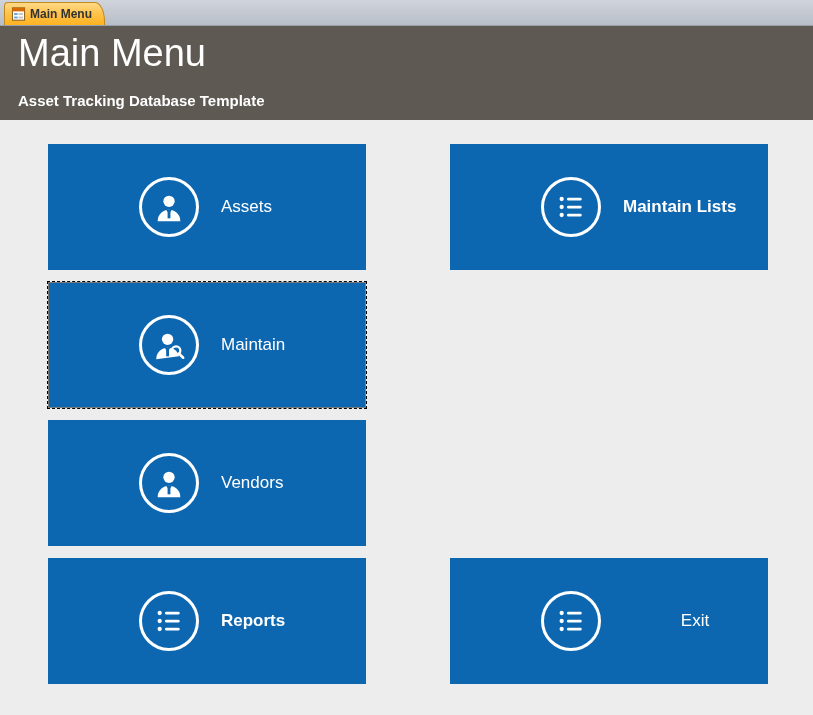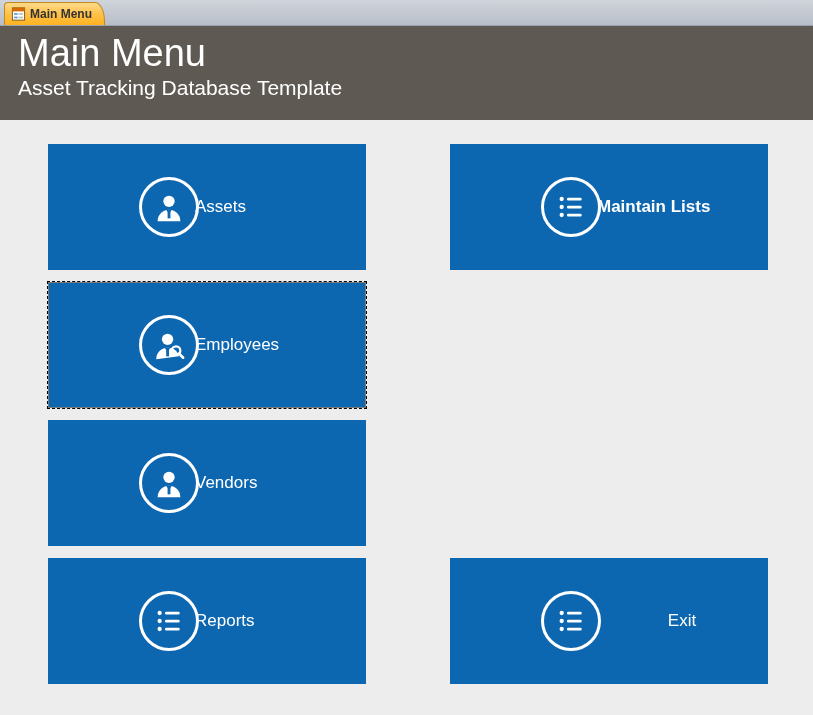--- a/index.html
+++ b/index.html
@@ -41,40 +41,40 @@
     color: #fff;
     padding: 8px 18px 14px 18px;
     height: 94px;
   }
   .header h1 {
     font-weight: 300;
     font-size: 38px;
     line-height: 1.05;
   }
   .header h2 {
-    font-weight: 400;
-    font-size: 21px;
-    margin-top: 2px;
+    font-weight: 700;
+    font-size: 15px;
+    margin-top: 18px;
   }
 
   .content {
     padding: 24px 48px;
     display: grid;
     grid-template-columns: 318px 318px;
     grid-template-rows: 126px 126px 126px 126px;
     column-gap: 84px;
     row-gap: 12px;
   }
 
   .tile {
     background: #0d67b0;
     color: #fff;
     display: flex;
     align-items: center;
-    padding-left: 64px;
+    padding-left: 90px;
     position: relative;
     cursor: pointer;
     border: 1px solid transparent;
   }
   .tile.focused {
     outline: 1px dashed #000;
     outline-offset: 0;
     border: 1px solid #7a7a7a;
   }
   .tile .icon-circle {
@@ -89,21 +89,21 @@
     margin-left: 82px;
     font-size: 17px;
   }
   .tile svg { fill: #fff; }
 
   
   .pos-1 { grid-column: 1; grid-row: 1; }
   .pos-2 { grid-column: 2; grid-row: 1; font-weight: bold; }
   .pos-3 { grid-column: 1; grid-row: 2; }
   .pos-4 { grid-column: 1; grid-row: 3; }
-  .pos-5 { grid-column: 1; grid-row: 4; }
+  .pos-5 { grid-column: 1; grid-row: 4; font-weight: bold; }
   .pos-6 { grid-column: 2; grid-row: 4; justify-content: center; }
 </style>
 </head>
 <body>
 
 <div class="tabstrip">
   <div class="tab">
     <span class="tab-icon">
       <svg viewBox="0 0 16 16">
         <rect x="1" y="1" width="14" height="14" fill="#fff" stroke="#7a4a00" stroke-width="1"></rect>
@@ -155,21 +155,21 @@
     <div class="icon-circle">
       <svg width="34" height="34" viewBox="0 0 24 24">
         <circle cx="11" cy="8" r="4"></circle>
         <path d="M3 22c0-5 4-8 8-8s7 2 8 6z"></path>
         <rect x="10" y="14" width="2" height="6" fill="#0d67b0"></rect>
         <polygon points="9,14 13,14 11,17" fill="#0d67b0"></polygon>
         <circle cx="17" cy="16" r="3" fill="none" stroke="#fff" stroke-width="1.6"></circle>
         <line x1="19" y1="18" x2="22" y2="21" stroke="#fff" stroke-width="1.8" stroke-linecap="round"></line>
       </svg>
     </div>
-    <span class="label">Employees</span>
+    <span class="label">Maintain</span>
   </div>
 
   <div class="tile pos-4">
     <div class="icon-circle">
       <svg width="34" height="34" viewBox="0 0 24 24">
         <circle cx="12" cy="8" r="4"></circle>
         <path d="M4 22c0-5 4-8 8-8s8 3 8 8z"></path>
         <rect x="11" y="14" width="2" height="6" fill="#0d67b0"></rect>
         <polygon points="10,14 14,14 12,17" fill="#0d67b0"></polygon>
       </svg>

